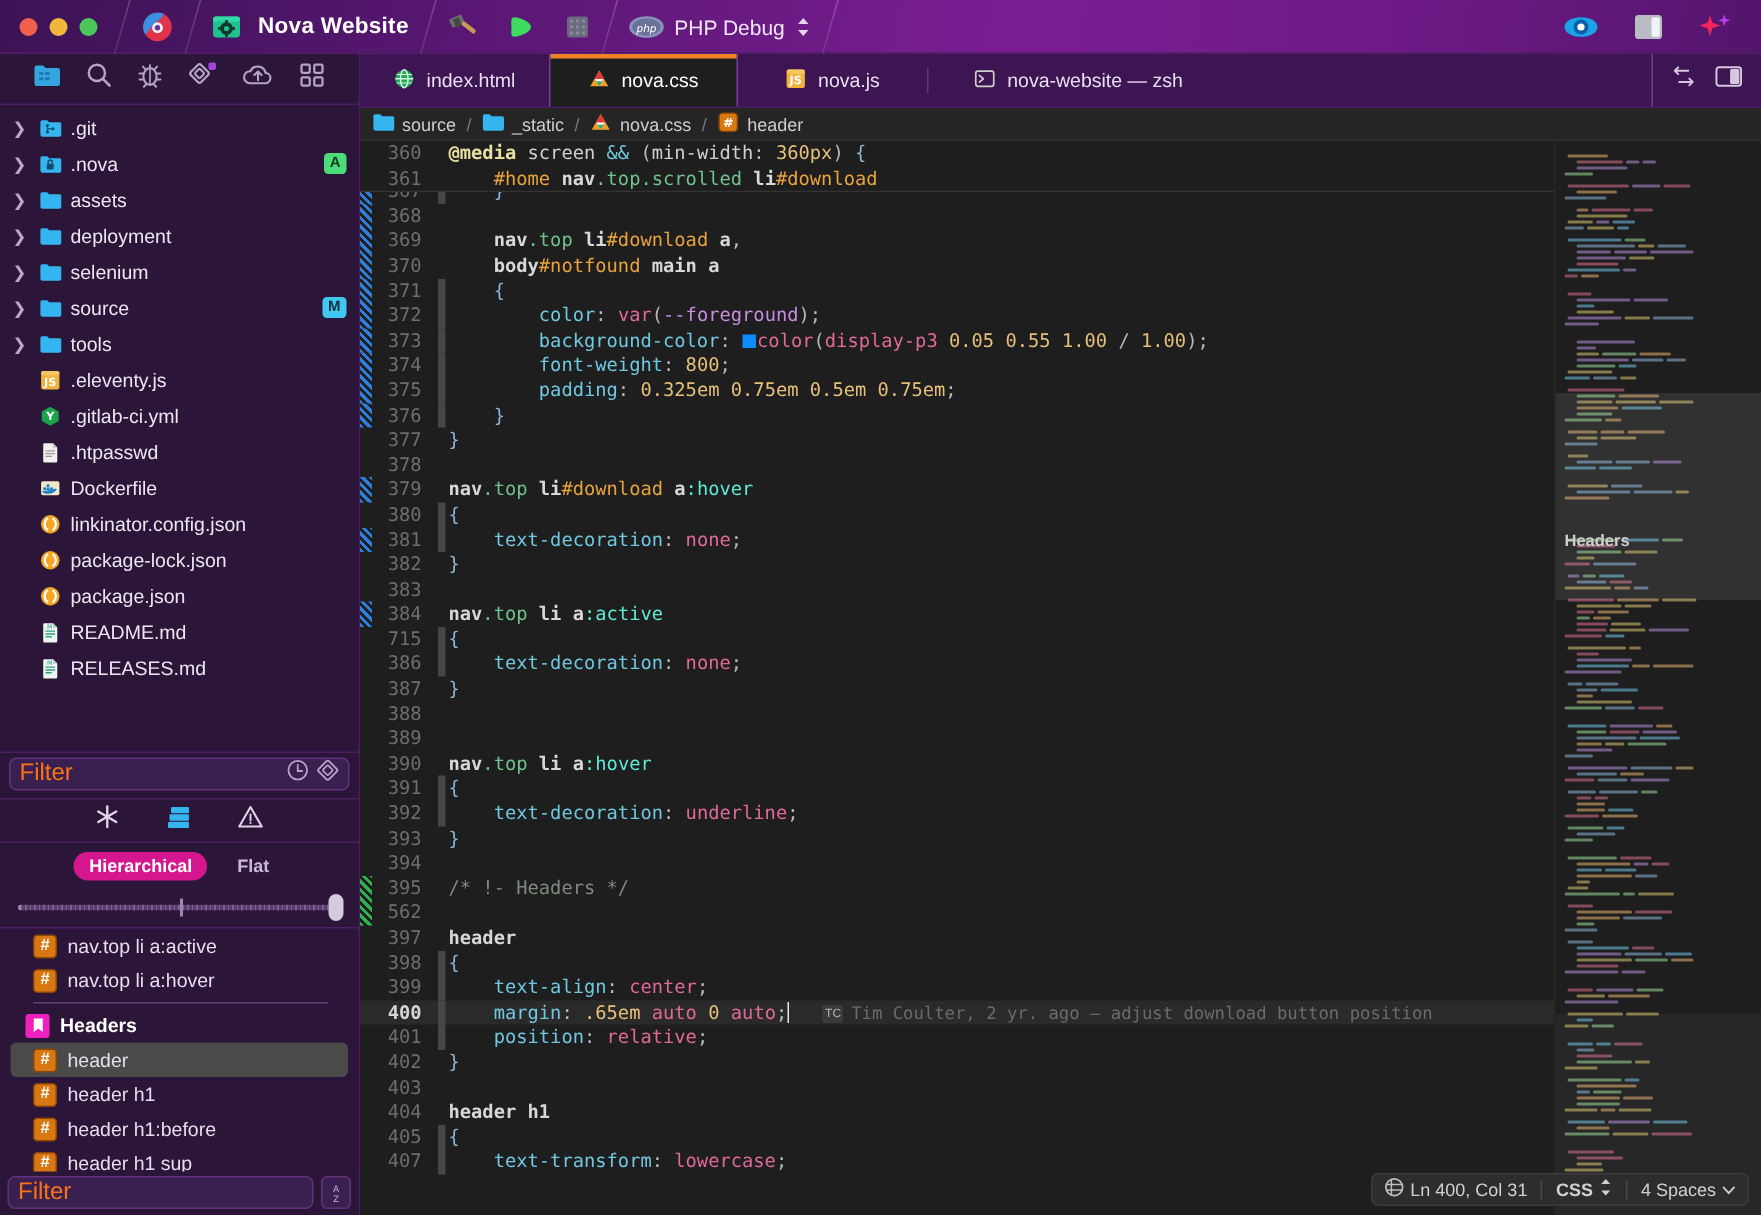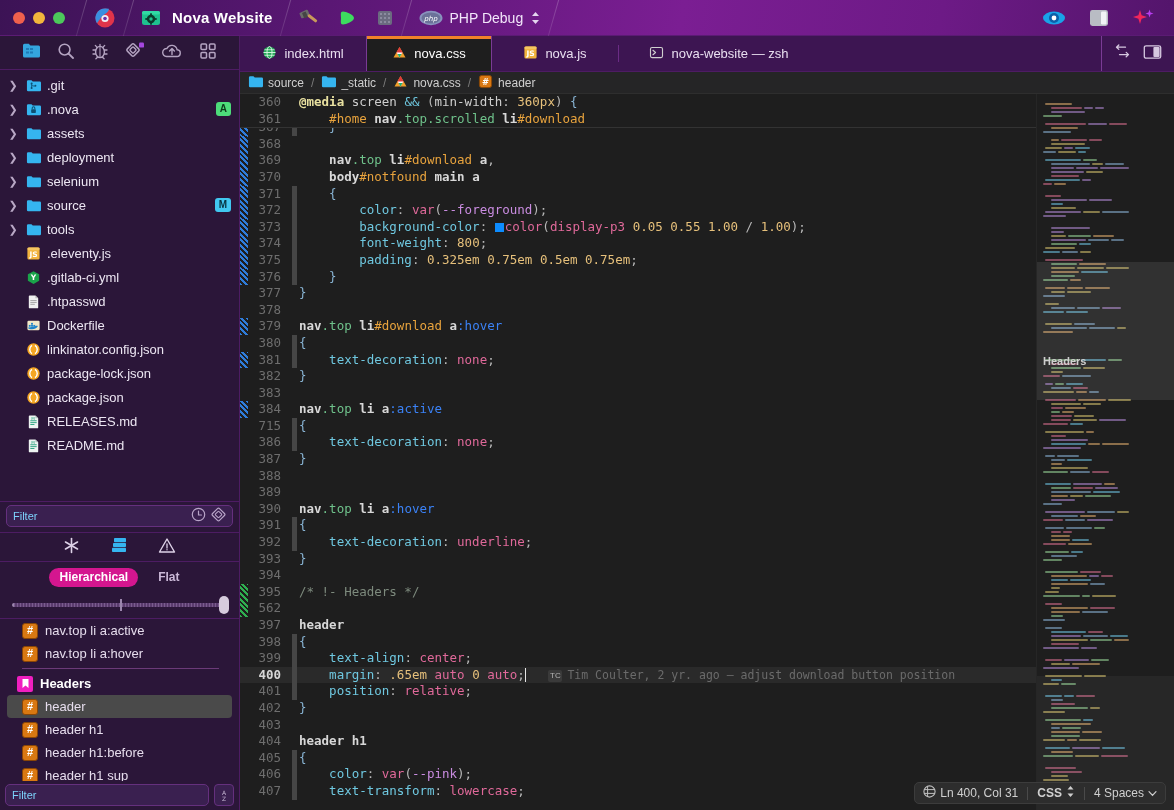--- a/index.html
+++ b/index.html
@@ -86,21 +86,21 @@
   .sb-filter {
     flex: 0 0 30px; padding: 3px 6px 5px 6px;
     background: #2b1639;
     border-top: 1px solid #4d1c63;
   }
   .filterbox {
     height: 22px; border-radius: 5px;
     background: #3a2050; border: 1px solid #65307e;
     display: flex; align-items: center; padding: 0 6px; gap: 5px;
   }
-  .filterbox .ftext { flex: 1 1 auto; color: #7dd3fc; font-size: 11px; }
+  .filterbox .ftext { flex: 1 1 auto; color: #f97316; font-size: 16px; }
 
   
   .sympane { flex: 0 0 auto; display: flex; flex-direction: column; background: #2b1639; }
   .sym-toolbar {
     height: 30px; display: flex; align-items: center; justify-content: center; gap: 30px;
     border-top: 1px solid #4d1c63; border-bottom: 1px solid #4d1c63;
   }
   .seg-row { height: 30px; display: flex; align-items: center; justify-content: center; gap: 10px; }
   .seg {
     font-size: 12px; font-weight: bold; color: #cbb9d8;
@@ -216,21 +216,21 @@
   .ln .fold.bar::after {
     content:""; position: absolute; left: 2px; top: 0; width: 5px; height: 16.6px;
     background: #464646;
   }
   .ln .txt { flex: 1 1 auto; color: #d4d4d4; }
 
   
   .s-sel   { color: #d8d8d8; font-weight: bold; }
   .s-cls   { color: #6fc28b; }
   .s-id    { color: #e8a33d; }
-  .s-pseudo{ color: #3b82f6; }
+  .s-pseudo{ color: #5eead4; }
   .s-prop  { color: #6fc8e0; }
   .s-val   { color: #e0699a; }
   .s-num   { color: #e6c07b; }
   .s-fn    { color: #e0699a; }
   .s-punct { color: #b8b8b8; }
   .s-at    { color: #e8e0a0; font-weight: bold; }
   .s-plain { color: #cfcfcf; }
   .s-cmt   { color: #7d8a7d; }
   .s-brace { color: #8ab6d6; }
   .s-var   { color: #c98ce0; }
@@ -614,35 +614,35 @@
             <span class="fi"><svg width="15" height="15" viewBox="0 0 16 16">
                 <path d="M3 1.6h7l3 3v9.8a.9.9 0 0 1-.9.9H3.9a.9.9 0 0 1-.9-.9V2.5a.9.9 0 0 1 .9-.9z" fill="#eef4f2"></path>
                 <path d="M10 1.6l3 3h-3z" fill="#b6c9c4"></path>
                 <g stroke="#2aa37f" stroke-width="1">
                   <line x1="4.6" y1="7.2" x2="11.4" y2="7.2"></line>
                   <line x1="4.6" y1="9.2" x2="11.4" y2="9.2"></line>
                   <line x1="4.6" y1="11.2" x2="9" y2="11.2"></line>
                 </g>
                 <text x="5.6" y="6" font-size="4.4" fill="#2aa37f" font-family="DejaVu Sans, sans-serif">M</text>
               </svg></span>
-            <span class="fname">RELEASES.md</span>
+            <span class="fname">README.md</span>
           </div>
           <div class="frow">
             <span class="tw blank">❯</span>
             <span class="fi"><svg width="15" height="15" viewBox="0 0 16 16">
                 <path d="M3 1.6h7l3 3v9.8a.9.9 0 0 1-.9.9H3.9a.9.9 0 0 1-.9-.9V2.5a.9.9 0 0 1 .9-.9z" fill="#eef4f2"></path>
                 <path d="M10 1.6l3 3h-3z" fill="#b6c9c4"></path>
                 <g stroke="#2aa37f" stroke-width="1">
                   <line x1="4.6" y1="7.2" x2="11.4" y2="7.2"></line>
                   <line x1="4.6" y1="9.2" x2="11.4" y2="9.2"></line>
                   <line x1="4.6" y1="11.2" x2="9" y2="11.2"></line>
                 </g>
                 <text x="5.6" y="6" font-size="4.4" fill="#2aa37f" font-family="DejaVu Sans, sans-serif">M</text>
               </svg></span>
-            <span class="fname">README.md</span>
+            <span class="fname">RELEASES.md</span>
           </div>
         </div>
 
       <div class="sb-filter">
         <div class="filterbox">
           <span class="ftext">Filter</span>
           <span>
             <svg width="15" height="15" viewBox="0 0 15 15">
               <circle cx="7.5" cy="7.5" r="6.2" fill="none" stroke="#b8a4c8" stroke-width="1.2"></circle>
               <path d="M7.5 4v4h3" fill="none" stroke="#b8a4c8" stroke-width="1.2" stroke-linecap="round"></path>
@@ -873,21 +873,20 @@
               <div class="ln"><span class="chg add"></span><span class="num">562</span><span class="fold "></span><span class="txt"></span></div>
               <div class="ln"><span class="chg "></span><span class="num">397</span><span class="fold "></span><span class="txt"><span class="s-sel">header</span></span></div>
               <div class="ln"><span class="chg "></span><span class="num">398</span><span class="fold bar"></span><span class="txt"><span class="s-brace">{</span></span></div>
               <div class="ln"><span class="chg "></span><span class="num">399</span><span class="fold bar"></span><span class="txt">    <span class="s-prop">text-align</span><span class="s-punct">:</span> <span class="s-val">center</span><span class="s-punct">;</span></span></div>
               <div class="ln cur"><span class="chg "></span><span class="num">400</span><span class="fold bar"></span><span class="txt">    <span class="s-prop">margin</span><span class="s-punct">:</span> <span class="s-num">.65em</span> <span class="s-val">auto</span> <span class="s-num">0</span> <span class="s-val">auto</span><span class="s-punct">;</span><span class="caret"></span>   <span class="blame"><span class="blame-av">TC</span>Tim Coulter, 2 yr. ago — adjust download button position</span></span></div>
               <div class="ln"><span class="chg "></span><span class="num">401</span><span class="fold bar"></span><span class="txt">    <span class="s-prop">position</span><span class="s-punct">:</span> <span class="s-val">relative</span><span class="s-punct">;</span></span></div>
               <div class="ln"><span class="chg "></span><span class="num">402</span><span class="fold "></span><span class="txt"><span class="s-brace">}</span></span></div>
               <div class="ln"><span class="chg "></span><span class="num">403</span><span class="fold "></span><span class="txt"></span></div>
               <div class="ln"><span class="chg "></span><span class="num">404</span><span class="fold "></span><span class="txt"><span class="s-sel">header</span> <span class="s-sel">h1</span></span></div>
               <div class="ln"><span class="chg "></span><span class="num">405</span><span class="fold bar"></span><span class="txt"><span class="s-brace">{</span></span></div>
-              <div class="ln"><span class="chg "></span><span class="num">406</span><span class="fold bar"></span><span class="txt">    <span class="s-prop">color</span><span class="s-punct">:</span> <span class="s-fn">var</span><span class="s-punct">(</span><span class="s-var">--pink</span><span class="s-punct">);</span></span></div>
               <div class="ln"><span class="chg "></span><span class="num">407</span><span class="fold bar"></span><span class="txt">    <span class="s-prop">text-transform</span><span class="s-punct">:</span> <span class="s-val">lowercase</span><span class="s-punct">;</span></span></div>
             </div>
           <div class="sticky" id="stickyhdr">
               <div class="ln"><span class="chg"></span><span class="num">360</span><span class="fold"></span><span class="txt"><span class="s-at">@media</span> <span class="s-plain">screen</span> <span class="s-and">&amp;&amp;</span> <span class="s-punct">(</span><span class="s-plain">min-width</span><span class="s-punct">:</span> <span class="s-num">360px</span><span class="s-punct">)</span> <span class="s-brace">{</span></span></div>
               <div class="ln"><span class="chg"></span><span class="num">361</span><span class="fold"></span><span class="txt">    <span class="s-id">#home</span> <span class="s-sel">nav</span><span class="s-cls">.top</span><span class="s-cls">.scrolled</span> <span class="s-sel">li</span><span class="s-id">#download</span></span></div>
             </div>
           <div class="codescroll"></div>
         </div>
 
         <div class="minimap">

